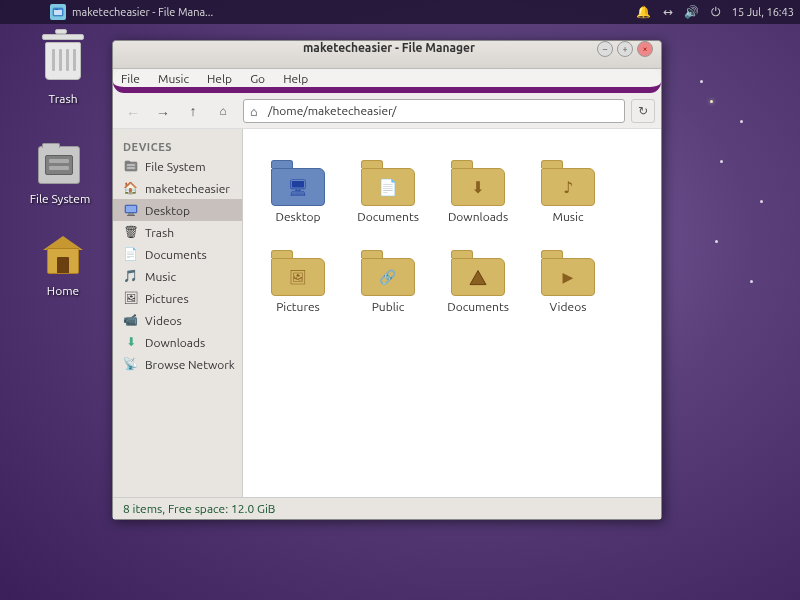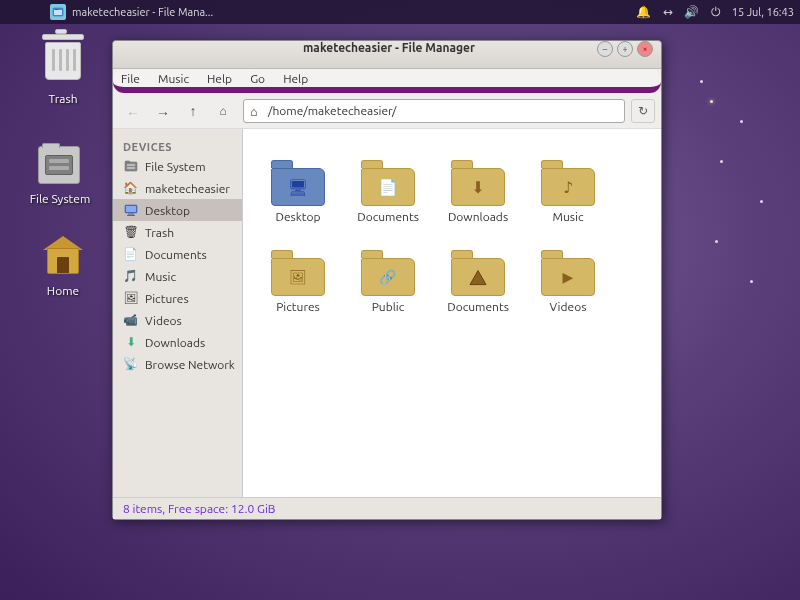--- a/index.html
+++ b/index.html
@@ -336,21 +336,21 @@
 
     
     .statusbar {
       height: 22px;
       background: #e8e4e0;
       border-top: 1px solid #ccc;
       display: flex;
       align-items: center;
       padding: 0 10px;
       font-size: 12px;
-      color: #6d28d9;
+      color: #14532d;
     }
 
     
     .constellation-dot {
       position: absolute;
       width: 3px;
       height: 3px;
       background: rgba(255,255,255,0.8);
       border-radius: 50%;
     }

